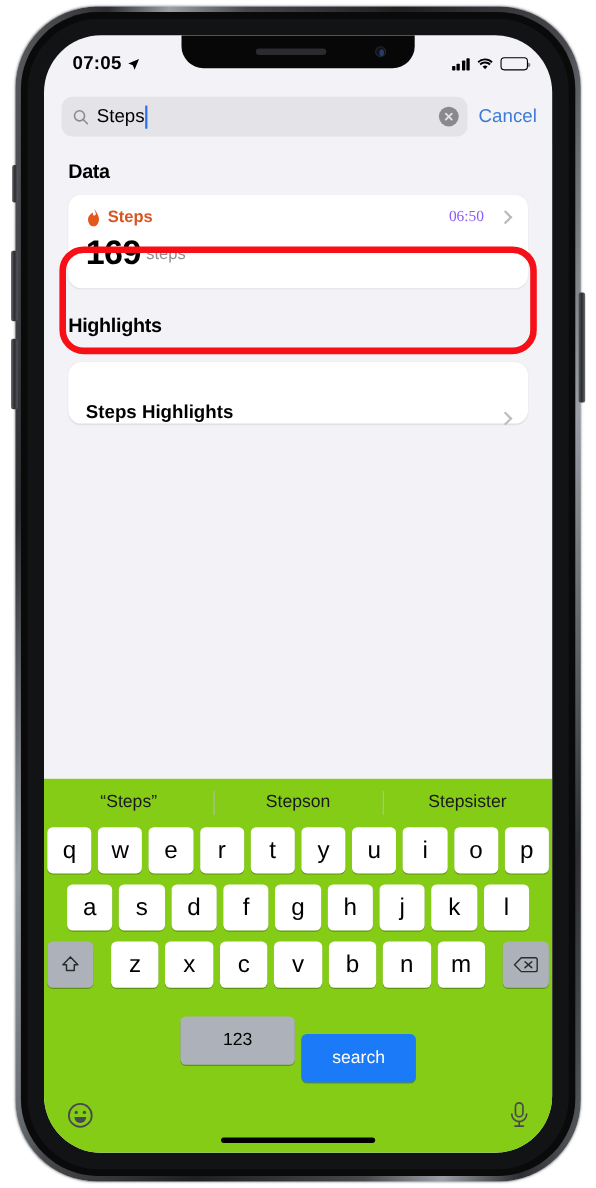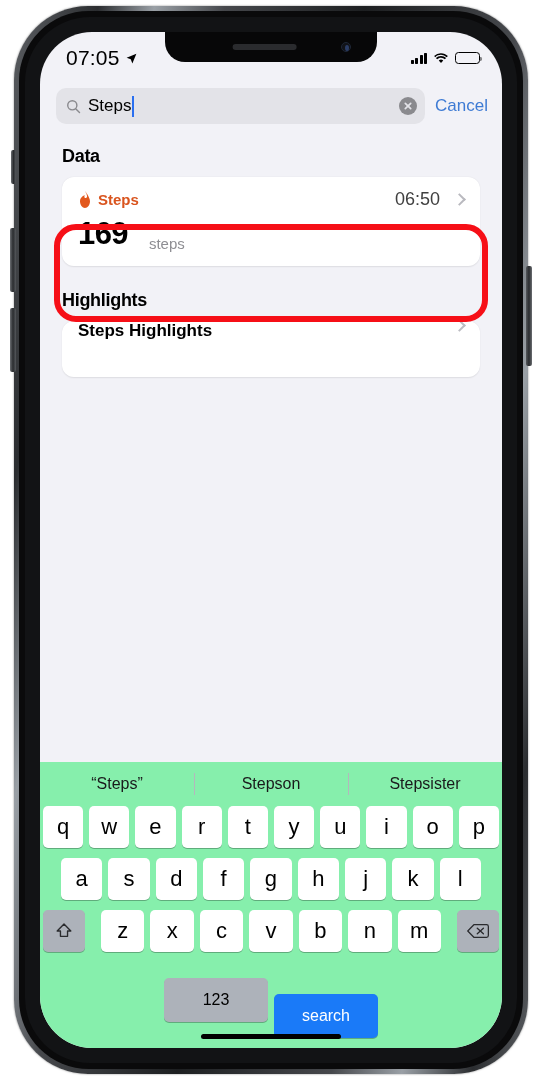--- a/index.html
+++ b/index.html
@@ -70,21 +70,21 @@
     content:""; position:absolute; left:2.5px; top:2px; width:4px; height:6px;
     border-radius:50%; background:#2b3d66;
   }
 
   
   .statusbar {
     position: absolute; top: 0; left: 0; right: 0; height: 44px;
     display: flex; align-items: center; justify-content: space-between;
     padding: 8px 22px 0 26px; z-index: 30;
   }
-  .status-time { font-size: 21px; font-weight: 400; color: #000; letter-spacing: .2px;
+  .status-time { font-size: 17px; font-weight: 700; color: #000; letter-spacing: .2px;
                  display:flex; align-items:center; gap:5px; }
   .loc-arrow { display:block; }
   .status-right { display: flex; align-items: center; gap: 6px; }
   .bars { display: flex; align-items: flex-end; gap: 1.5px; height: 11px; }
   .bars i { display: block; width: 3px; background: #000; border-radius: .7px; }
   .bars i:nth-child(1){height:4px}
   .bars i:nth-child(2){height:6px}
   .bars i:nth-child(3){height:8.5px}
   .bars i:nth-child(4){height:11px}
   .battery { position: relative; width: 25px; height: 12px; border: 1.3px solid #000;
@@ -113,42 +113,42 @@
   .sec-title { font-size: 18px; font-weight: 700; color: #000; padding: 16px 0 10px 22px; letter-spacing:-.3px; }
   .sec-title.second { padding-top: 24px; }
 
   .card {
     margin: 0 22px; background: #ffffff; border-radius: 12px;
     box-shadow: 0 .5px 1.5px rgba(0,0,0,.09);
   }
   .card.data { padding: 12px 16px 14px 16px; }
   .card-head { display: flex; align-items: center; gap: 6px; }
   .card-label { font-size: 15px; font-weight: 700; color: #d9541e; }
-  .card-time { margin-left: auto; font-size: 18px; color: #404040; }
+  .card-time { margin-left: auto; font-size: 14px; color: #8b5cf6; font-family: Liberation Serif, serif; }
   .chev { width: 9px; height: 9px; border-top: 2px solid #b9b9bf; border-right: 2px solid #b9b9bf;
           transform: rotate(45deg); margin-left: 9px; }
-  .card-value { margin-top: 6px; display: flex; align-items: flex-end; gap: 21px; }
+  .card-value { margin-top: 6px; display: flex; align-items: center; gap: 5px; }
   .big-num { font-size: 31px; font-weight: 700; color: #000; letter-spacing: -.6px; }
   .unit { font-size: 15px; color: #8e8e93; }
 
-  .row-card { margin: 0 22px; background: #fff; border-radius: 12px;
-              height: 56px; display: flex; align-items: flex-start; padding: 0 16px;
+  .row-card { margin: 12px 22px; background: #fff; border-radius: 12px;
+              height: 56px; display: flex; align-items: flex-end; padding: 0 16px;
               box-shadow: 0 .5px 1.5px rgba(0,0,0,.09); }
   .row-label { font-size: 17px; font-weight: 700; color: #000; }
   .row-chev { margin-left: auto; width: 9px; height: 9px;
               border-top: 2px solid #bcbcc2; border-right: 2px solid #bcbcc2; transform: rotate(45deg); }
 
   
   .annot {
     position: absolute; left: 14px; top: 94px; width: 434px; height: 98px;
     border: 6px solid #f60f17; border-radius: 22px; pointer-events: none; z-index: 12;
   }
 
   
-  .keyboard { position: absolute; left: 0; right: 0; bottom: 0; height: 286px; background: #86efac; }
+  .keyboard { position: absolute; left: 0; right: 0; bottom: 0; height: 340px; background: #84cc16; }
   .predictive { height: 44px; display: flex; align-items: center; }
   .pred {
     flex: 1; text-align: center; font-size: 16px; color: #19191b; position: relative;
   }
   .pred + .pred::before {
     content:""; position: absolute; left: 0; top: 50%; transform: translateY(-50%);
     width: 1px; height: 22px; background: #b4b7bd;
   }
   .krow { display: flex; justify-content: center; align-items: center; gap: 6px; padding: 0 3px; margin-bottom: 10px; }
   .krow.r2 { padding: 0 21px; }

